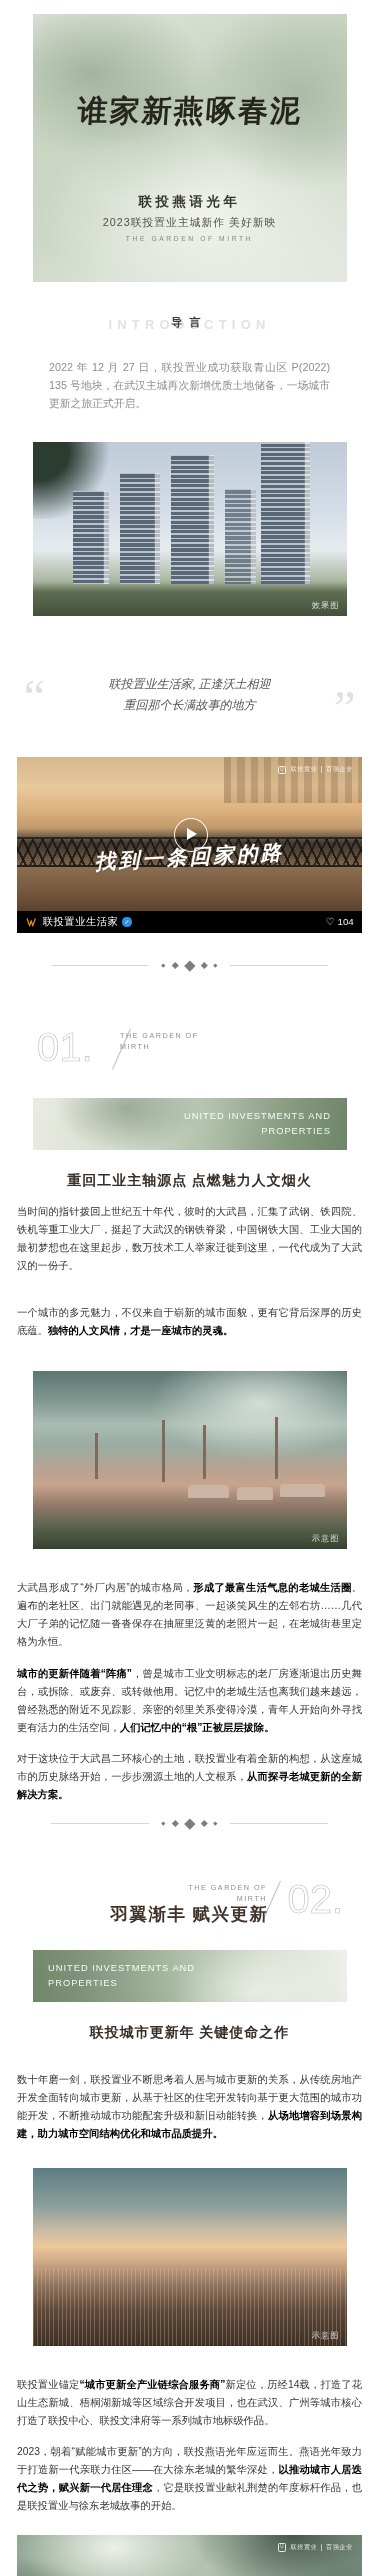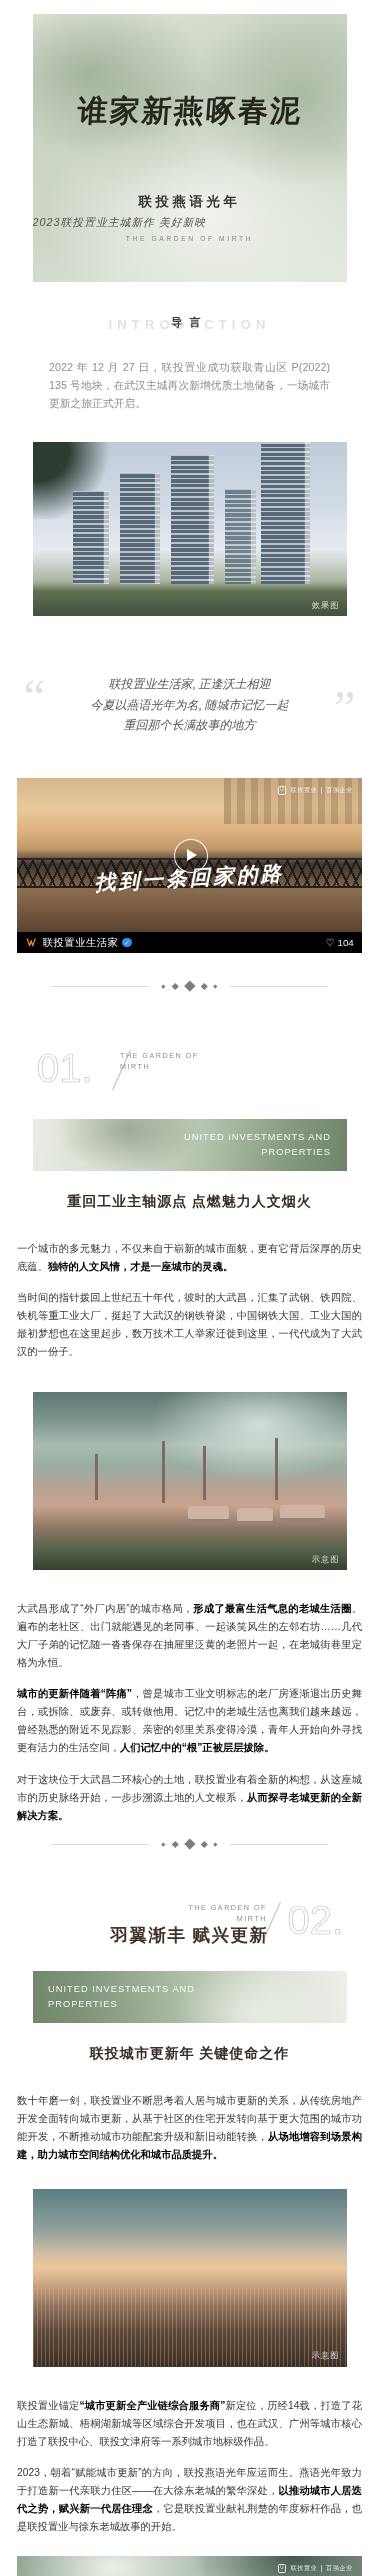--- a/index.html
+++ b/index.html
@@ -12,22 +12,22 @@
       radial-gradient(ellipse 165px 113px at 18% 22%, rgba(126,146,120,.55), rgba(126,146,120,0) 70%),
       radial-gradient(ellipse 155px 134px at 85% 30%, rgba(150,168,144,.6), rgba(150,168,144,0) 70%),
       radial-gradient(ellipse 216px 155px at 55% 75%, rgba(244,246,240,.9), rgba(244,246,240,0) 75%),
       radial-gradient(ellipse 134px 103px at 40% 45%, rgba(170,186,163,.55), rgba(170,186,163,0) 70%),
       linear-gradient(160deg,#dfe6da 0%,#c9d4c3 35%,#cdd7c8 60%,#e4e9df 100%);}
   .hero-calligraphy{position:absolute;left:0;right:0;top:77px;text-align:center;
     font-family:"Liberation Serif","DejaVu Serif",serif;font-weight:bold;font-size:30px;
     letter-spacing:2.1px;color:#26261f;transform:skewX(-4deg);}
   .hero-brand{position:absolute;left:0;right:0;top:179px;text-align:center;
     font-size:13.4px;letter-spacing:3.6px;color:#35352f;font-weight:600;}
-  .hero-sub{position:absolute;left:0;right:0;top:202px;text-align:left;
-    font-style:italic;font-size:10.8px;letter-spacing:1px;color:#53524a;}
+  .hero-sub{position:absolute;left:0;right:0;top:202px;text-align:center;
+    font-size:10.8px;letter-spacing:1px;color:#53524a;}
   .hero-en{position:absolute;left:0;right:0;top:221px;text-align:center;
     font-size:6.7px;letter-spacing:2.6px;color:#84887f;}
 
   
   .intro-label{position:relative;height:24px;margin-top:31px;text-align:center;}
   .intro-label .en{position:absolute;left:0;right:0;top:4.1px;font-size:13px;letter-spacing:5.2px;
     color:#e2e2e2;font-weight:bold;}
   .intro-label .cn{position:absolute;left:0;right:0;top:2.1px;font-size:11px;letter-spacing:7.2px;
     color:#3a3a3a;font-weight:bold;font-family:"Liberation Serif","DejaVu Serif",serif;}
 
@@ -179,21 +179,20 @@
     <div class="tower" style="left:87px;width:40px;height:111px;"></div>
     <div class="tower" style="left:138px;width:43px;height:129px;"></div>
     <div class="tower" style="left:192px;width:31px;height:95px;opacity:.8;"></div>
     <div class="tower" style="left:228px;width:49px;height:142px;"></div>
     <div class="wm">效果图</div>
   </div>
 
   <div class="quote">
     <span class="qmark q-open">“</span>
     <div>联投置业生活家, 正逢沃土相迎</div>
-    <div>今夏以燕语光年为名, 随城市记忆一起</div>
     <div>重回那个长满故事的地方</div>
     <span class="qmark q-close">”</span>
   </div>
 
   <div class="video-card v1">
     <div class="video-photo vp1">
       <div class="skyline"></div>
       <div class="truss"></div>
       <div class="v-watermark">
         <span class="mark">U</span>
@@ -242,22 +241,22 @@
     </div>
   </div>
 
   <div class="banner bn1">
     <div>UNITED INVESTMENTS AND</div>
     <div>PROPERTIES</div>
   </div>
 
   <div class="sec-sub">重回工业主轴源点 点燃魅力人文烟火</div>
 
+  <div class="para"><span>当时间的指针拨回上世纪五十年代，彼时的大武昌，汇集了武钢、铁四院、铁机等重工业大厂，挺起了大武汉的钢铁脊梁，中国钢铁大国、工业大国的最初梦想也在这里起步，数万技术工人举家迁徙到这里，一代代成为了大武汉的一份子。</span></div>
   <div class="para first"><span>一个城市的多元魅力，不仅来自于崭新的城市面貌，更有它背后深厚的历史底蕴。</span><b>独特的人文风情，才是一座城市的灵魂。</b></div>
-  <div class="para"><span>当时间的指针拨回上世纪五十年代，彼时的大武昌，汇集了武钢、铁四院、铁机等重工业大厂，挺起了大武汉的钢铁脊梁，中国钢铁大国、工业大国的最初梦想也在这里起步，数万技术工人举家迁徙到这里，一代代成为了大武汉的一份子。</span></div>
 
   <div class="photo img-industrial">
     <div class="chimney" style="left:62px;top:62px;height:46px;"></div>
     <div class="chimney" style="left:129px;top:49px;height:62px;"></div>
     <div class="chimney" style="left:170px;top:54px;height:54px;"></div>
     <div class="chimney" style="left:242px;top:46px;height:62px;"></div>
     <div class="tank" style="left:155px;bottom:47px;width:41px;"></div>
     <div class="tank" style="left:204px;bottom:45px;width:36px;"></div>
     <div class="tank" style="left:247px;bottom:48px;width:45px;"></div>
     <div class="wm">示意图</div>

